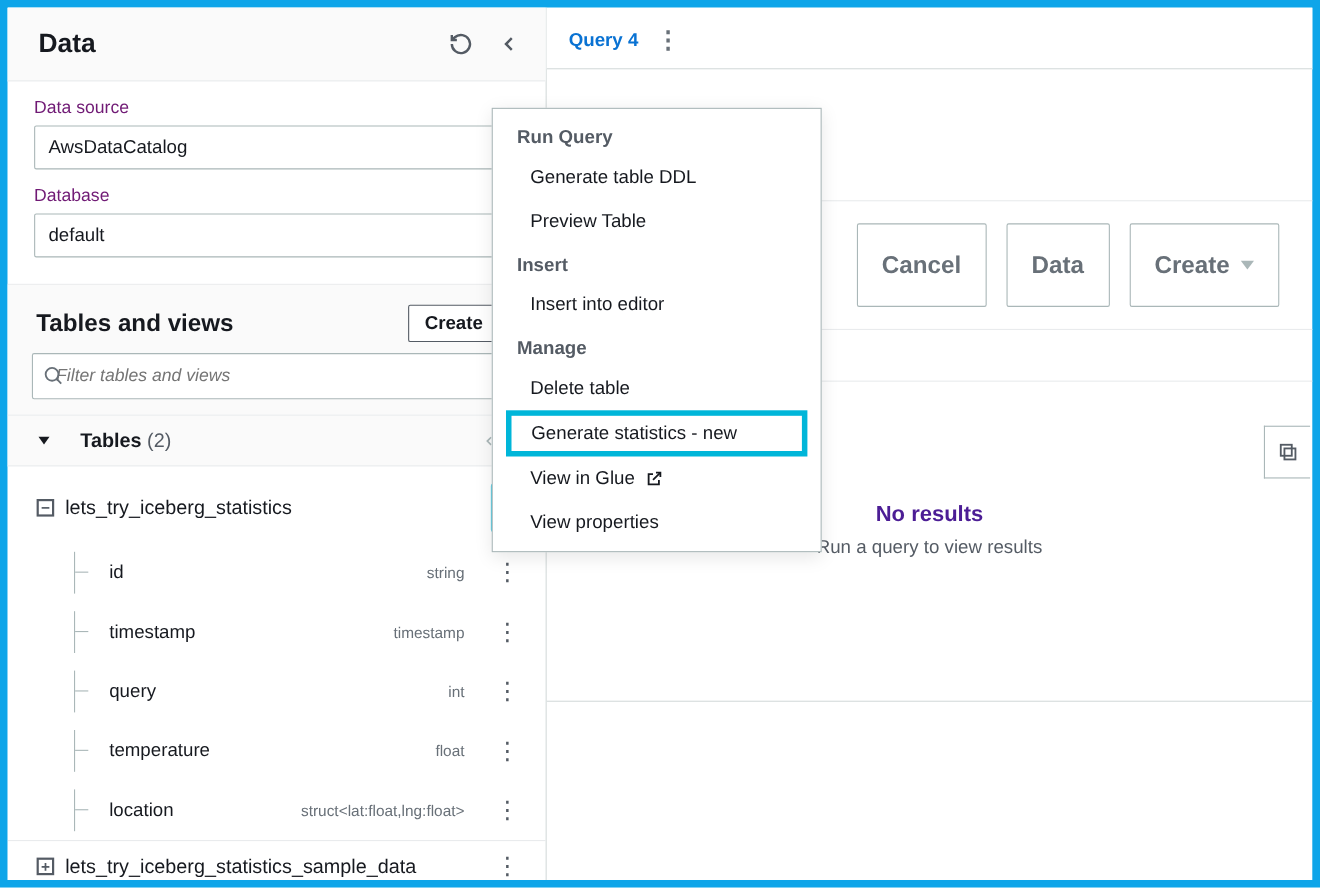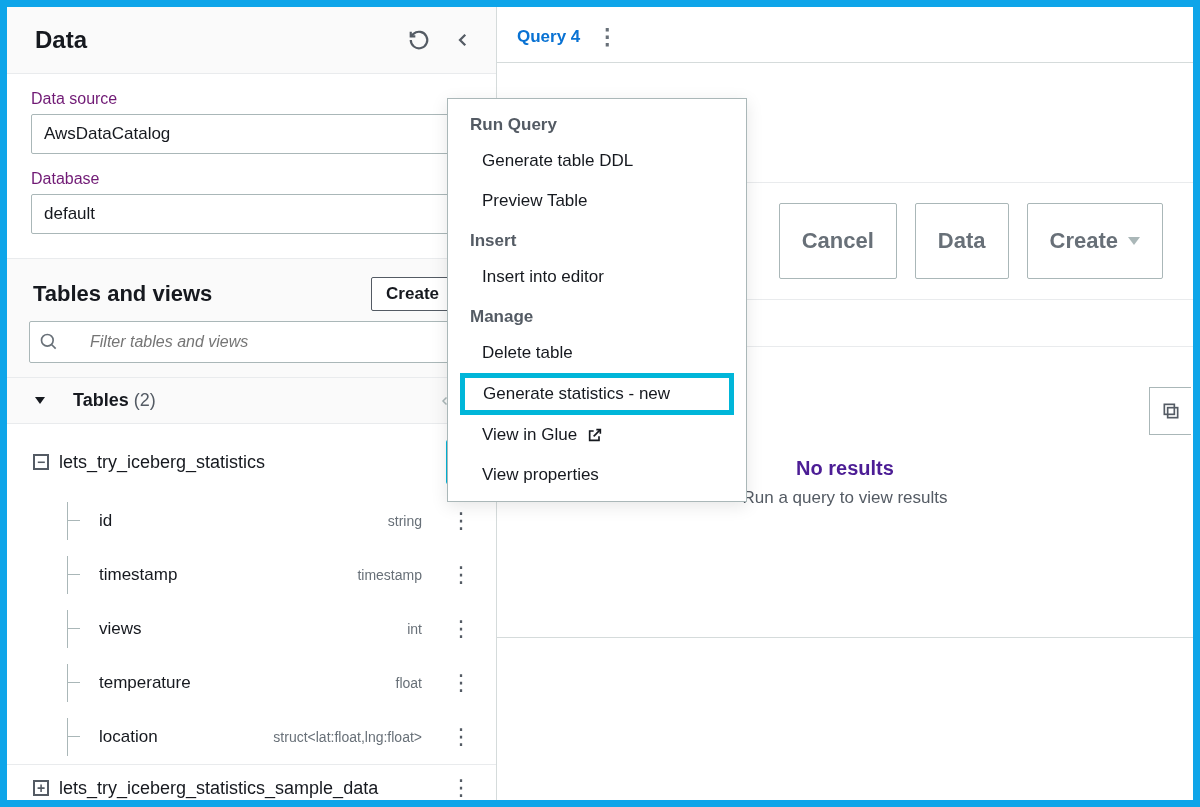--- a/index.html
+++ b/index.html
@@ -64,21 +64,21 @@
   .section-title{font-size:22px; font-weight:700;}
   .create-btn{
     border:1px solid #545b64; border-radius:2px;
     padding:6px 14px; background:#fff; cursor:pointer;
     display:flex; align-items:center; gap:10px;
     font-size:17px; font-weight:700; color:#16191f;
   }
   .filter-wrap{padding:0 22px 14px; background:#fafafa; border-bottom:1px solid #e9ebed;}
   .filter-input{
     width:100%; height:42px; border:1px solid #aab7b8; border-radius:2px;
-    padding:0 12px 0 60px; font-size:16px; font-style:italic;
+    padding:0 12px 0 21px; font-size:16px; font-style:italic;
     background:#fff;
   }
   .filter-box{position:relative;}
   .filter-box svg{position:absolute; left:10px; top:11px;}
   .tables-header{
     display:flex; align-items:center; justify-content:space-between;
     padding:12px 22px 12px 28px; border-bottom:1px solid #e9ebed;
     background:#fafafa;
   }
   .tables-title{font-size:18px; font-weight:700;}
@@ -289,21 +289,21 @@
             <span class="col-name">timestamp</span>
           </div>
         <div class="col-right">
             <span class="col-type">timestamp</span>
             <span class="kebab">⋮</span>
           </div>
       </div>
       <div class="column-row">
         <div class="col-left">
             <div class="branch"></div>
-            <span class="col-name">views</span>
+            <span class="col-name">query</span>
           </div>
         <div class="col-right">
             <span class="col-type">int</span>
             <span class="kebab">⋮</span>
           </div>
       </div>
       <div class="column-row">
         <div class="col-left">
             <div class="branch"></div>
             <span class="col-name">temperature</span>

